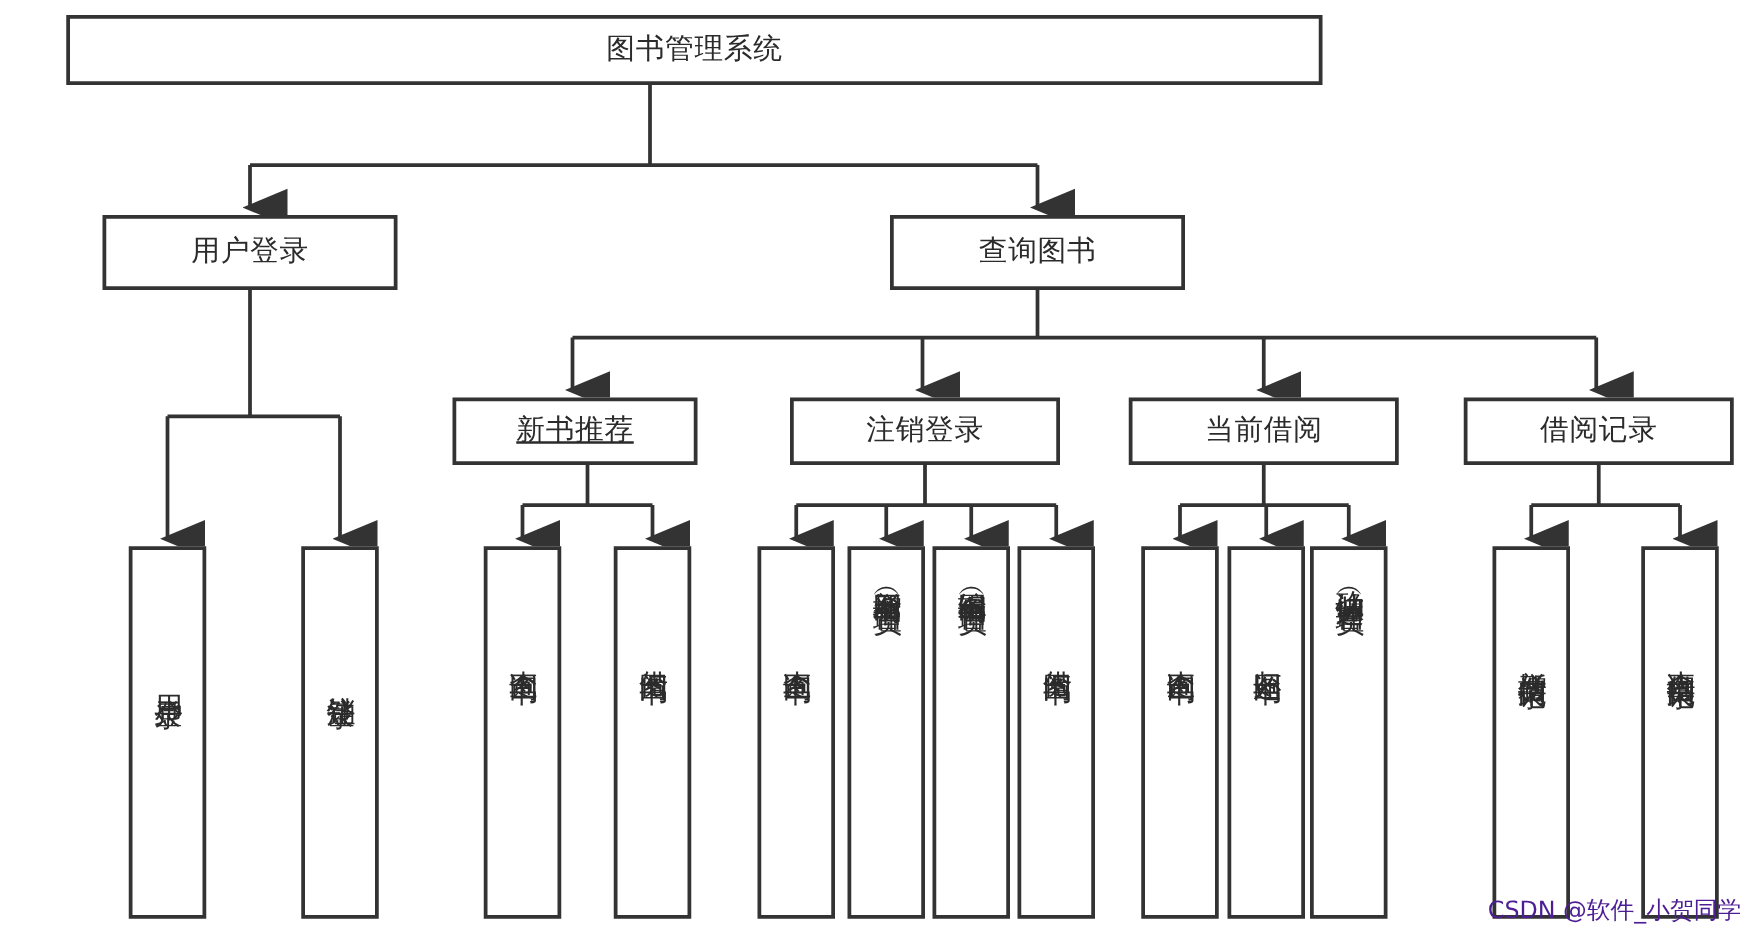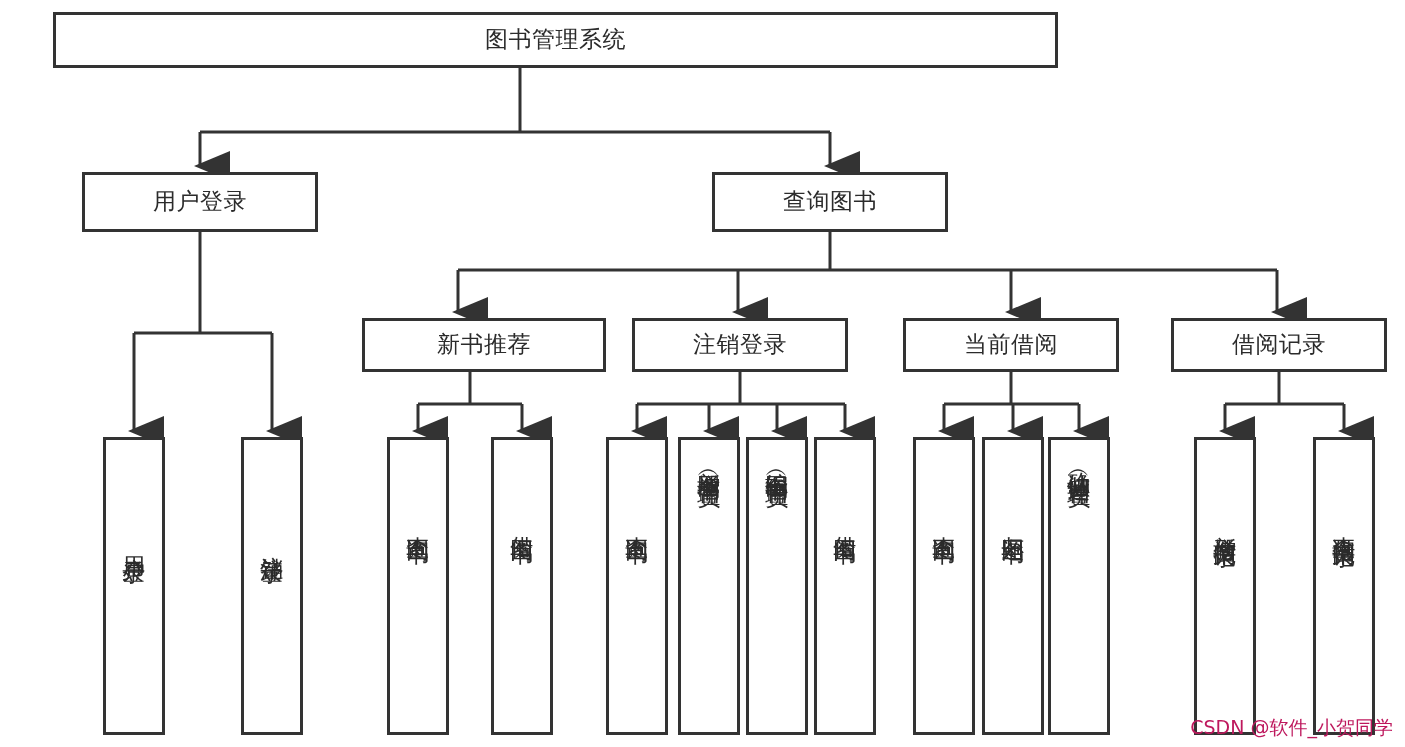--- a/index.html
+++ b/index.html
@@ -56,21 +56,21 @@
     justify-content:center;
     padding-top:14px;
   }
   .leaf.pad-mid{ padding-top:78px; }
   .leaf.pad-low{ padding-top:98px; }
   .watermark{
     position:absolute;
     right:12px;
     bottom:6px;
     font-size:19px;
-    color:#be185d;
+    color:#4c1d95;
     z-index:3;
     white-space:nowrap;
     font-family:"DejaVu Sans","Liberation Sans",sans-serif;
   }
 </style>
 </head>
 <body>
 
 <div id="stage">
 
@@ -128,21 +128,21 @@
     <span class="label-h">图书管理系统</span>
   </div>
 
   <div class="node level1" style="left:82px; top:172px; width:236px; height:60px;">
     <span class="label-h">用户登录</span>
   </div>
   <div class="node level1" style="left:712px; top:172px; width:236px; height:60px;">
     <span class="label-h">查询图书</span>
   </div>
 
-  <div class="node level2" style="left:362px; top:318px; width:244px; height:54px;">
+  <div class="node level2" style="left:362px; top:318px; width:196px; height:54px;text-decoration:underline;">
     <span class="label-h">新书推荐</span>
   </div>
   <div class="node level2" style="left:632px; top:318px; width:216px; height:54px;">
     <span class="label-h">注销登录</span>
   </div>
   <div class="node level2" style="left:1171px; top:318px; width:216px; height:54px;">
     <span class="label-h">借阅记录</span>
   </div>
   <div class="node level2" style="left:903px; top:318px; width:216px; height:54px;">
     <span class="label-h">当前借阅</span>

